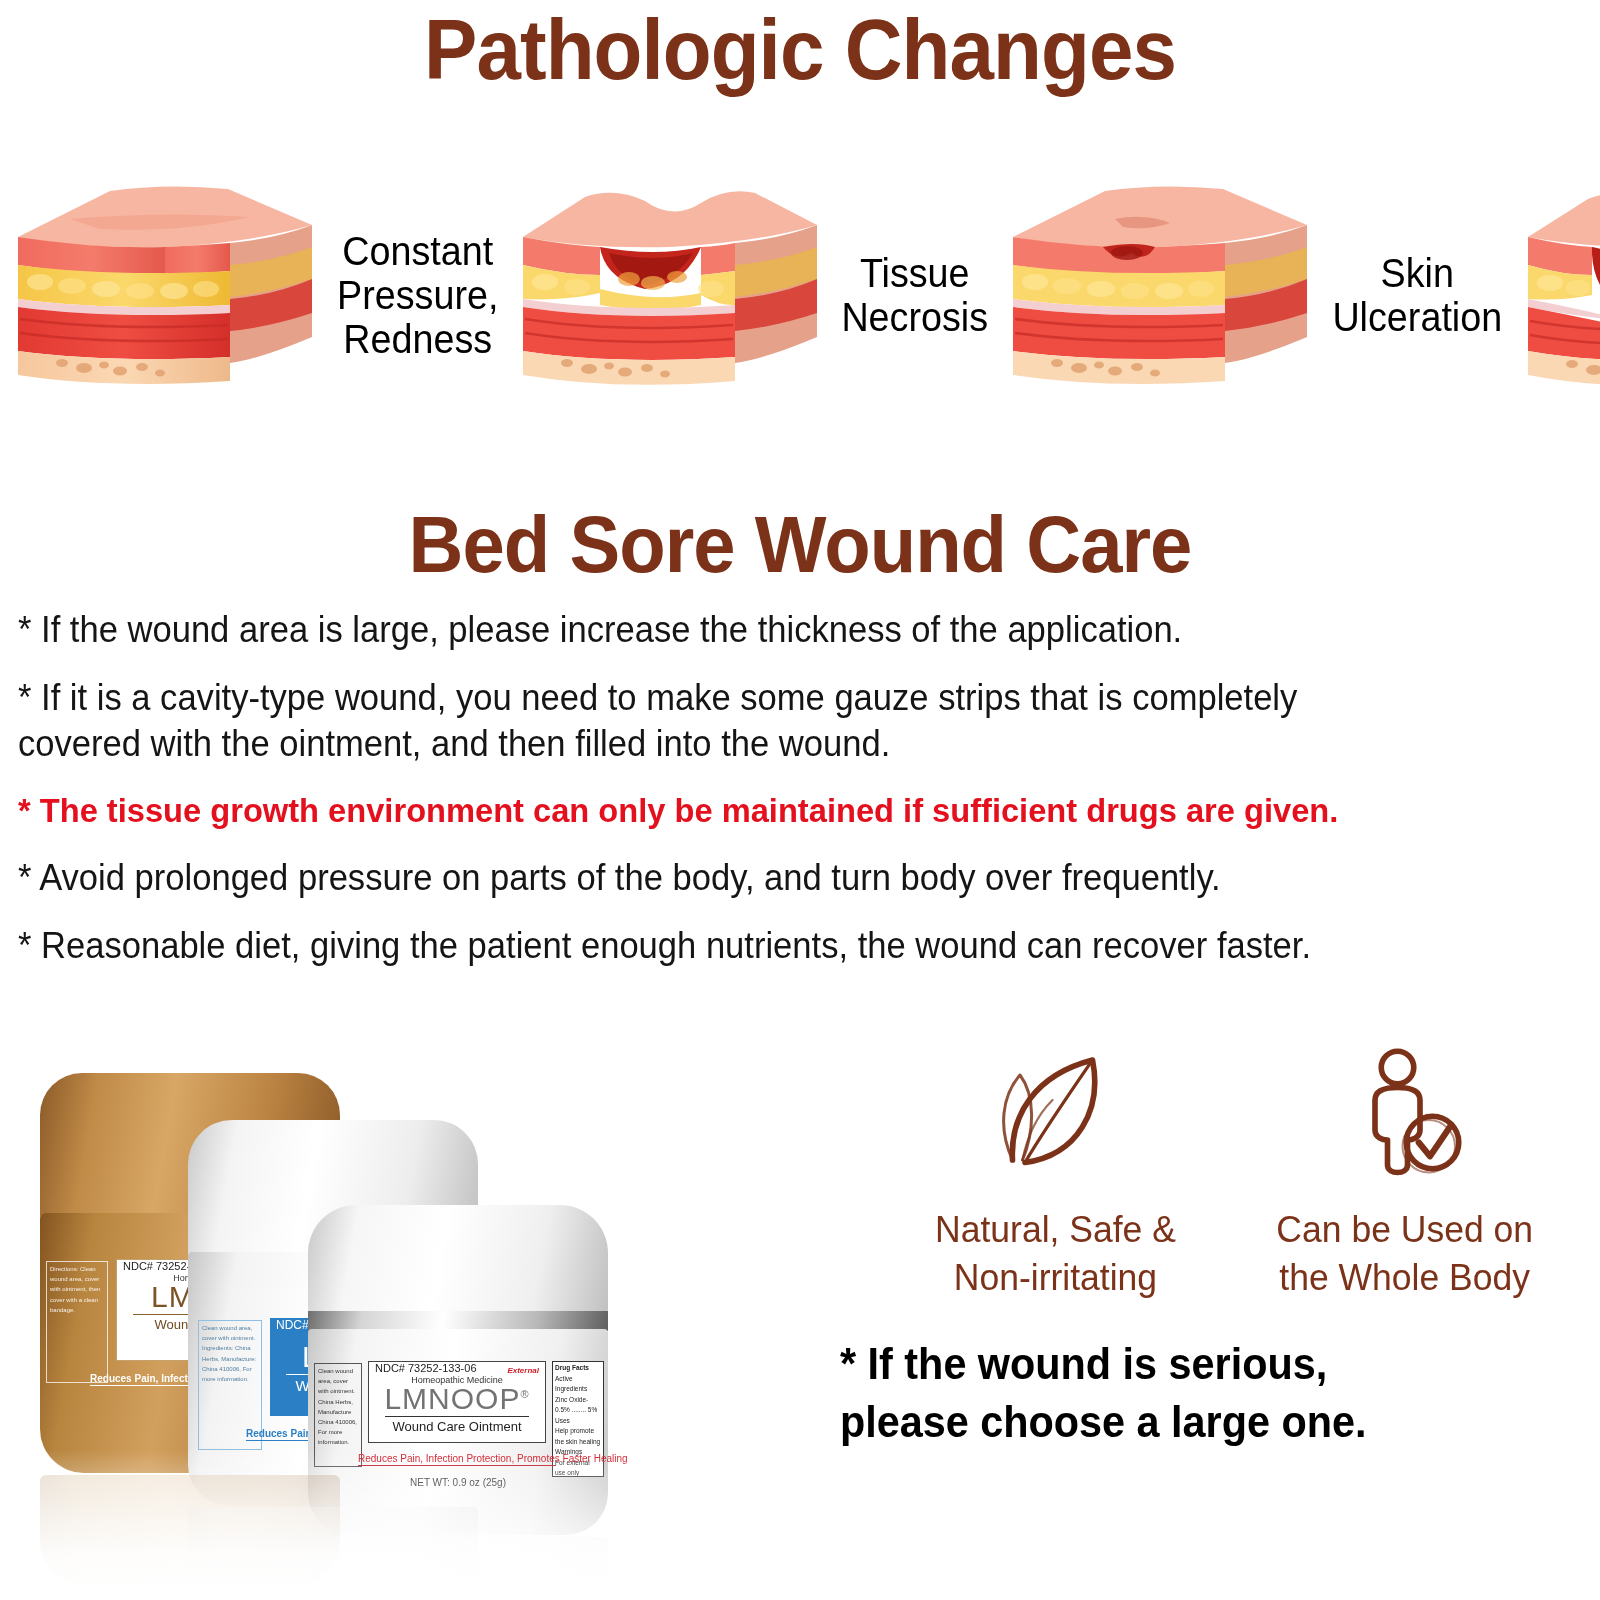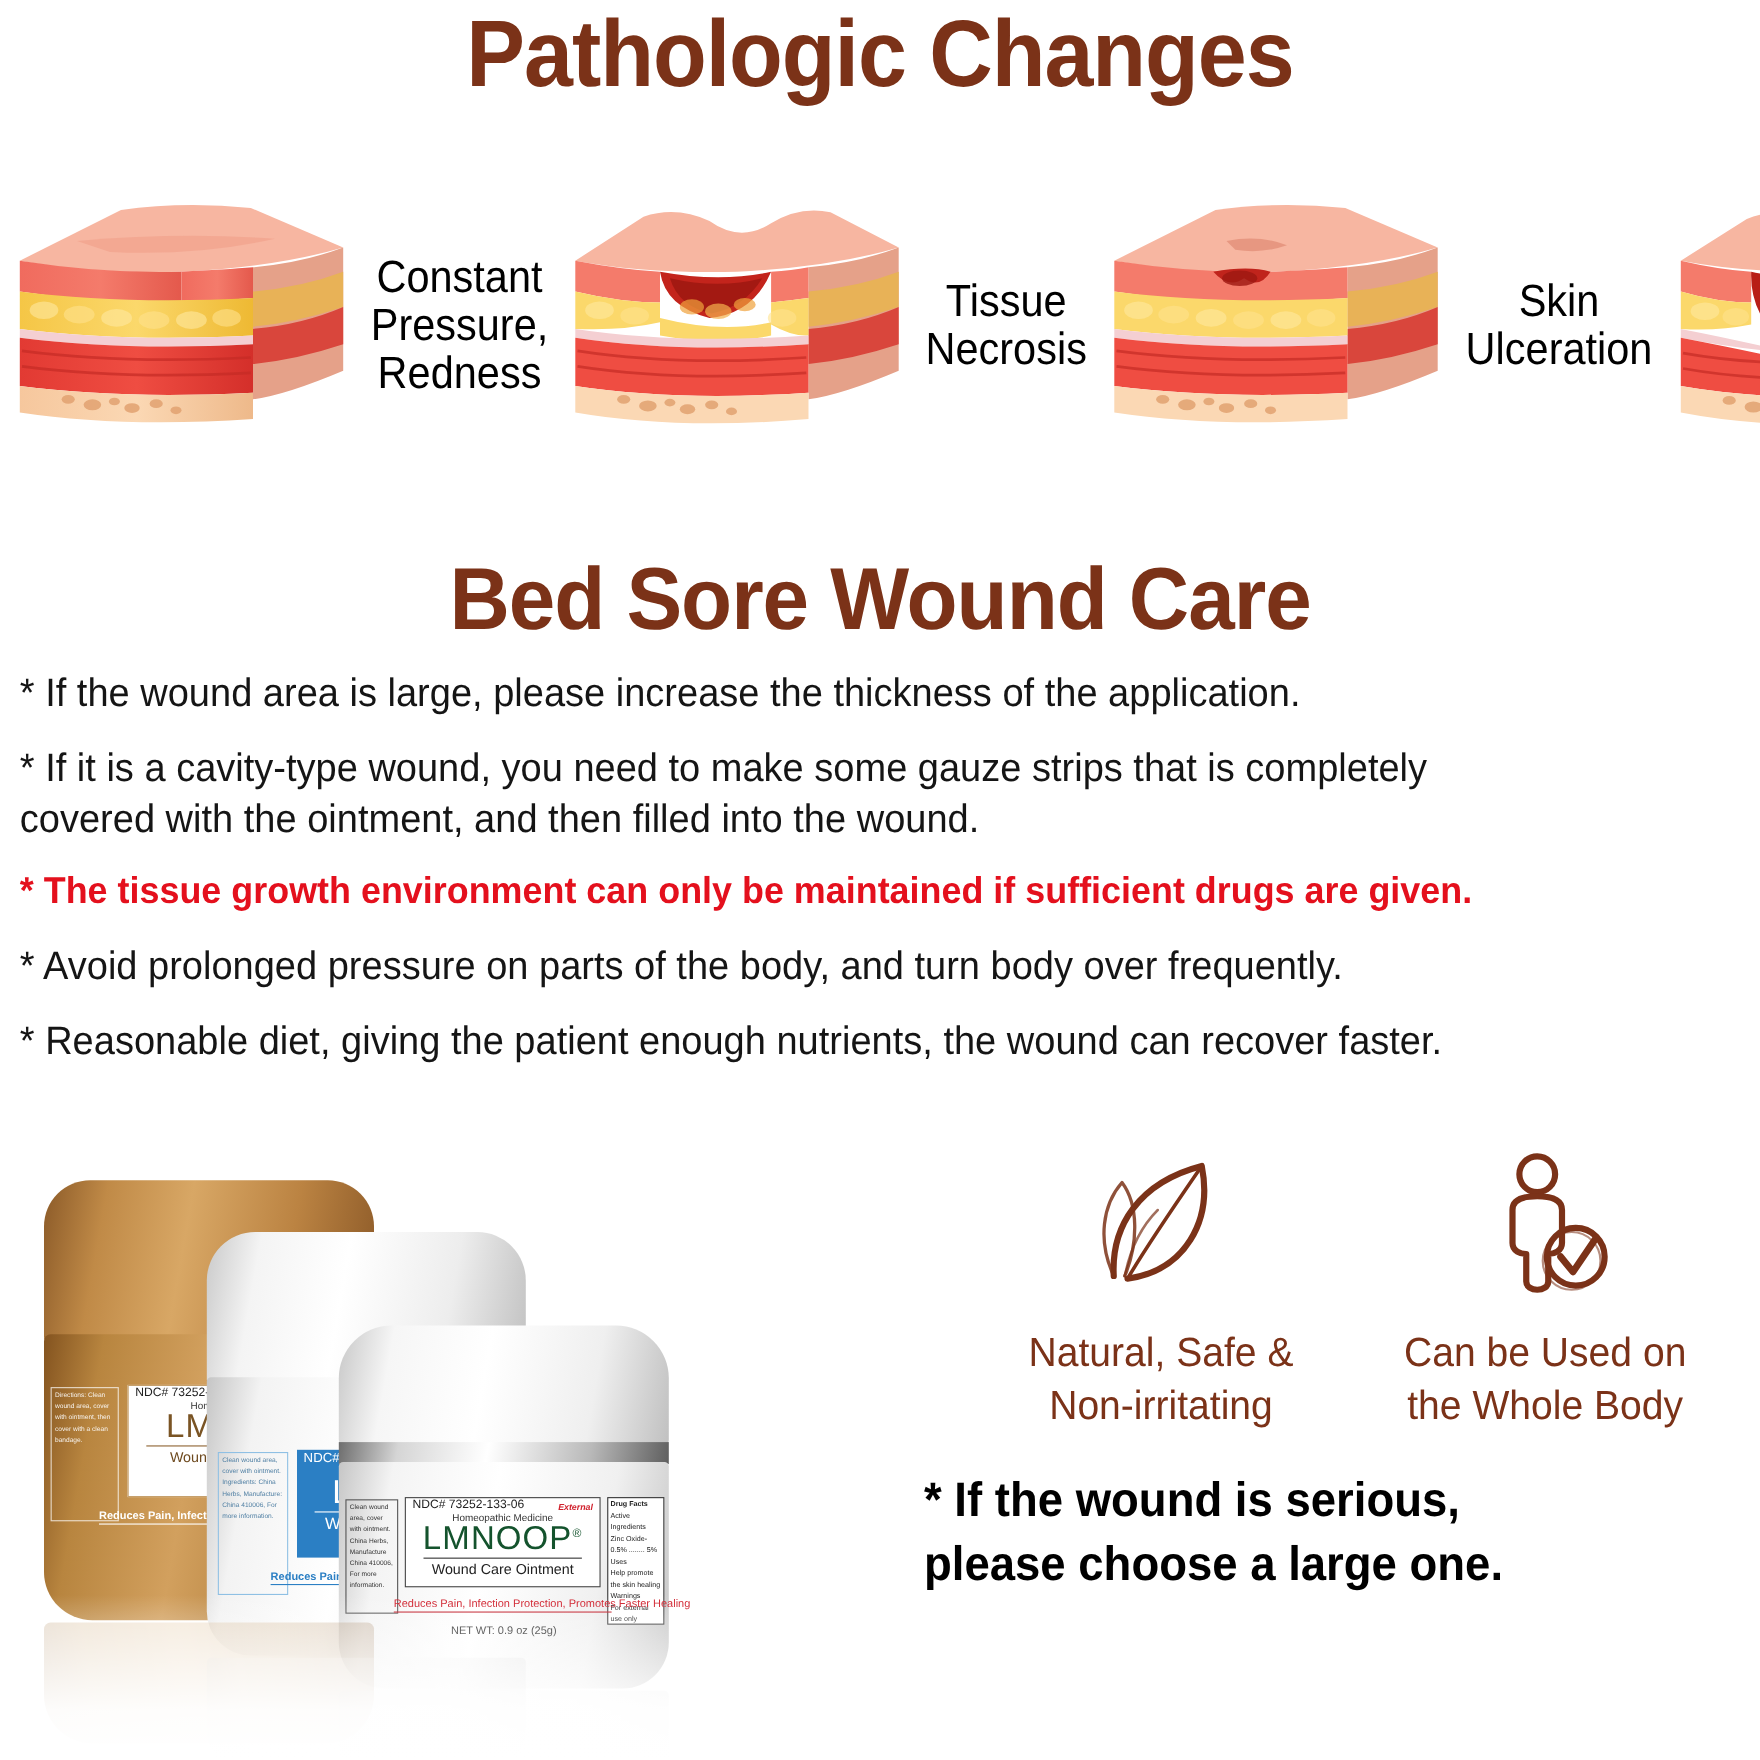--- a/index.html
+++ b/index.html
@@ -182,21 +182,21 @@
   .label-box {
     position: absolute;
     box-sizing: border-box;
     background: #ffffff;
     border: 1.5px solid #444;
     text-align: center;
     overflow: hidden;
   }
   .lbl-ndc { font-size: 11px; text-align: left; padding-left: 6px; color:#222; }
   .lbl-homeo { font-size: 9px; color:#333; margin-top:1px; }
-  .lbl-brand { font-size: 30px; letter-spacing: 1px; color:#14532d; line-height:1; margin-top:-1px;}
+  .lbl-brand { font-size: 30px; letter-spacing: 1px; color:#737373; line-height:1; margin-top:-1px;}
   .lbl-brand sup { font-size: 11px; }
   .lbl-rule { height:1px; background:#333; margin: 2px 16px; }
   .lbl-sub { font-size: 13px; color:#222; }
   .lbl-ext { position:absolute; right:6px; top:4px; font-size:8px; color:#d0202c; font-style:italic; font-weight:bold;}
 
   .claim-red {
     position: absolute;
     font-size: 10px;
     color: #d0202c;
     text-align: center;

